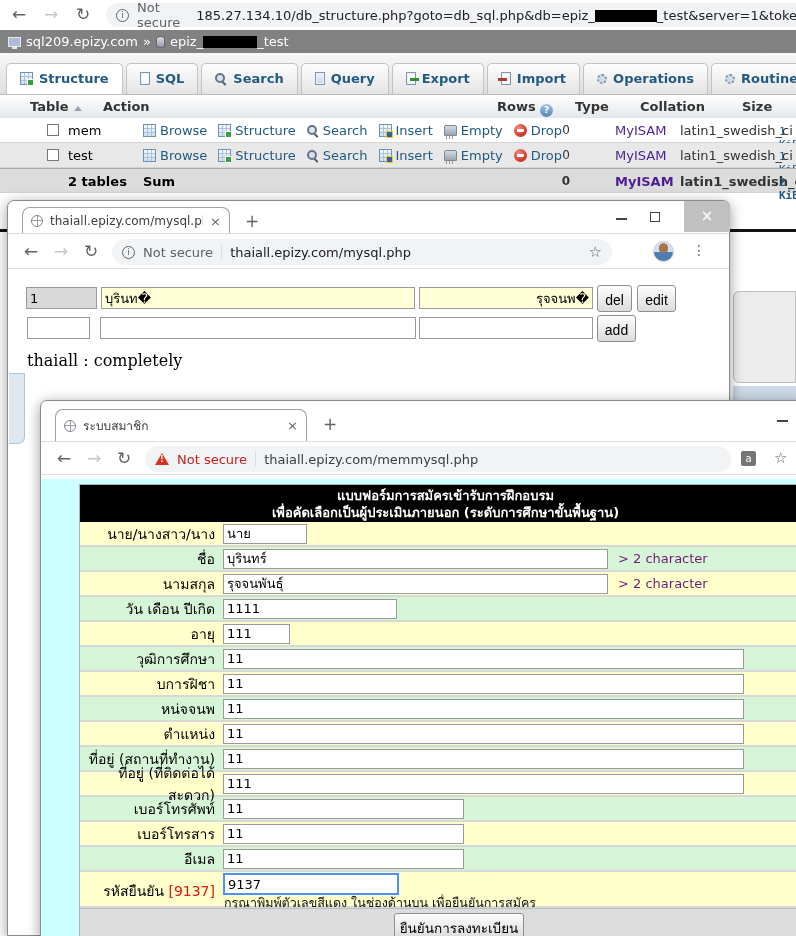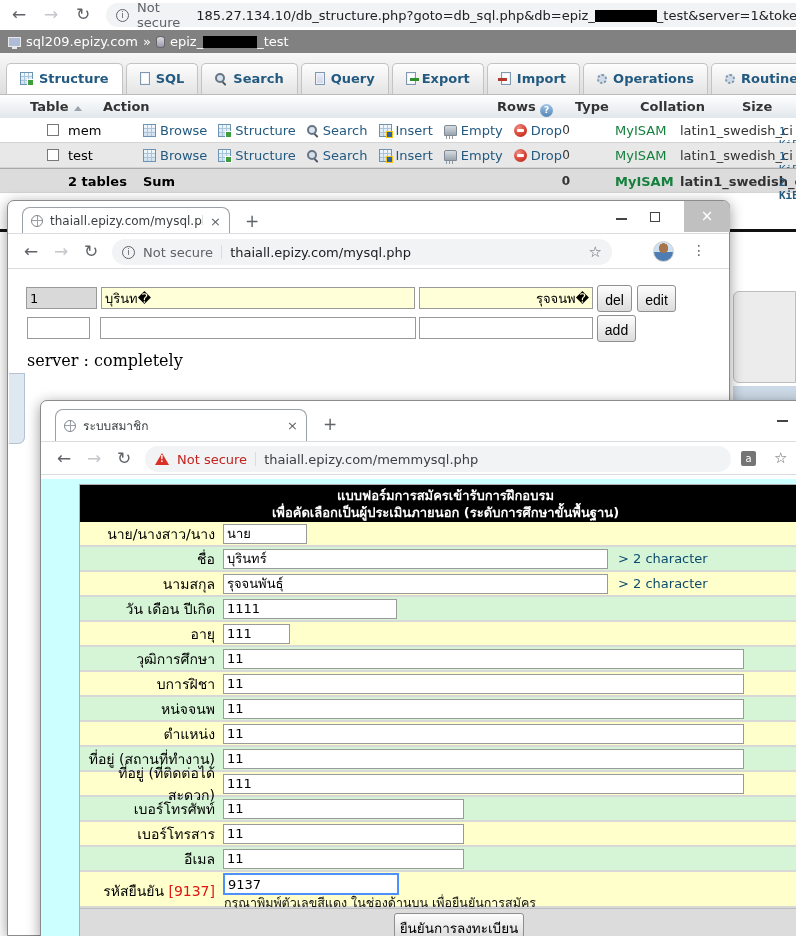--- a/index.html
+++ b/index.html
@@ -67,21 +67,21 @@
   .pmatab { display:flex; align-items:center; gap:6px; font-size:13px; font-weight:bold; color:#235a81; padding:7px 13px 8px 13px; border:1px solid #c3c3c3; border-bottom:none; border-radius:5px 5px 0 0; margin-right:3px; background:linear-gradient(#fdfdfd,#e4e4e4); }
   .pmatab.active { background:#fff; }
   .pma-thead { left:0; top:95px; width:796px; height:36px; background:linear-gradient(#ffffff,#d2dbe2); border-bottom:1px solid #aab4be; font-size:13px; font-weight:bold; color:#333; }
   .prow { position:absolute; left:0; width:796px; height:25px; border-bottom:1px solid #d4d4d4; font-size:13px; }
   .prow .cell { position:absolute; top:5px;margin-left:40px; }
   .c-chk { left:7px; top:6px !important; }
   .c-name { left:28px; color:#000; }
   .c-act { left:103px; display:flex; gap:11px; }
   .actlink { display:flex; align-items:center; gap:4px; color:#235a81;justify-content:space-between; }
   .c-rows { left:488px; width:42px; text-align:right; font-size:12px; color:#333; }
-  .c-type { left:575px; color:#15803d; }
+  .c-type { left:575px; color:#4c1d95; }
   .c-coll { left:640px; color:#333; }
   .c-size { left:739px; font-family:"DejaVu Sans Mono","Liberation Mono",monospace; font-size:11px; color:#235a81; top:7px !important; }
   .sumrow { background:#dcdcdc; border-top:1px solid #a9a9a9; font-weight:bold; }
 
   
   .win { position:absolute; background:#fff; border:1px solid #8b8b8b; border-radius:7px 7px 0 0; box-shadow:0 3px 14px rgba(0,0,0,.4); }
   .btab { position:absolute; background:#fff; border:1px solid #9aa0a6; border-bottom:none; border-radius:8px 8px 0 0; display:flex; align-items:center; gap:7px; padding:0 8px; font-size:12px; color:#3c4043; }
   .btoolbar { position:absolute; left:0; width:100%; background:#fff; border-top:1px solid #dadce0; border-bottom:1px solid #dadce0; }
 
   
@@ -89,21 +89,21 @@
   .fbtn { position:absolute; background:linear-gradient(#fdfdfd,#dcdcdc); border:1px solid #8f8f8f; border-radius:3px; font-size:14px; text-align:center; padding-top:3px; }
 
   
   .memtable { position:absolute; border:1px solid #b0b0b0; border-right:none; }
   .mem-head { background:#000; color:#fff; text-align:center; font-size:13px; font-weight:bold; line-height:17px; padding-top:2px; height:37px; }
   .mrow { display:flex; height:25px; border-bottom:2px solid #d8d8d8; align-items:center; font-size:14px; }
   .mrow.yellow { background:#ffffcc; }
   .mrow.green { background:#d6f5d6; }
   .mlabel { width:140px; text-align:right; padding-right:5px; flex:0 0 auto; color:#000; }
   .minput { border:1px solid #9a9a9a; height:20px; font-size:13px; padding:0 3px; font-family:inherit; background:#fff; }
-  .mnote { margin-left:10px; font-size:13px; color:#0c4a6e; }
+  .mnote { margin-left:10px; font-size:13px; color:#701a75; }
   .vrow { height:36px; align-items:flex-start; position:relative; }
   .vred { color:#e01414; }
   .vhint { position:absolute; left:144px; top:21px; font-size:12.5px; color:#111; }
   .memfoot { background:#dcdcdc; border-top:1px solid #bdbdbd; height:34px; position:relative; }
 </style>
 </head>
 <body>
 
 <div id="root">
 
@@ -285,21 +285,21 @@
 
     <input class="fin" style="left: 18px; top: 86px; width: 71px; height: 22px; background: rgb(217, 217, 217);" value="1">
     <input class="fin" style="left: 411px; top: 86px; width: 174px; height: 22px; background: rgb(255, 255, 216); text-align: right;" value="รุจจนพ�">
     <input class="fin" style="left: 93px; top: 86px; width: 314px; height: 22px; background: rgb(255, 255, 216);" value="บุรินท�">
     <button class="fbtn" style="left:589px; top:84px; width:35px; height:27px;">del</button>
     <button class="fbtn" style="left:629px; top:84px; width:39px; height:27px;">edit</button>
     <input class="fin" style="left: 19px; top: 116px; width: 63px; height: 22px;">
     <input class="fin" style="left: 92px; top: 116px; width: 316px; height: 22px;">
     <input class="fin" style="left: 411px; top: 116px; width: 174px; height: 22px;">
     <button class="fbtn" style="left:589px; top:114px; width:39px; height:27px;">add</button>
-    <div class="abs" style="left:19px; top:150px; font-family:'DejaVu Serif','Liberation Serif',serif; font-size:16px; color:#000;">server : completely</div>
+    <div class="abs" style="left:19px; top:150px; font-family:'DejaVu Serif','Liberation Serif',serif; font-size:16px; color:#000;">thaiall : completely</div>
     <div class="abs" style="left:1px; top:172px; width:16px; height:71px; background:#dde8f0; border:1px solid #b3c3d3; border-left:none; border-radius:0 0 7px 0;"></div>
   </div>
 
   <div class="win" style="left:40px; top:400px; width:770px; height:540px;">
     <div class="btab" style="left:14px; top:8px; width:252px; height:32px;">
       <span class="ic-globe"></span>
       <span style="flex:1; overflow:hidden; white-space:nowrap;">ระบบสมาชิก</span>
       <span class="tab-close">×</span>
     </div>
     <span class="abs newtab" style="left:282px; top:13px;">+</span>

